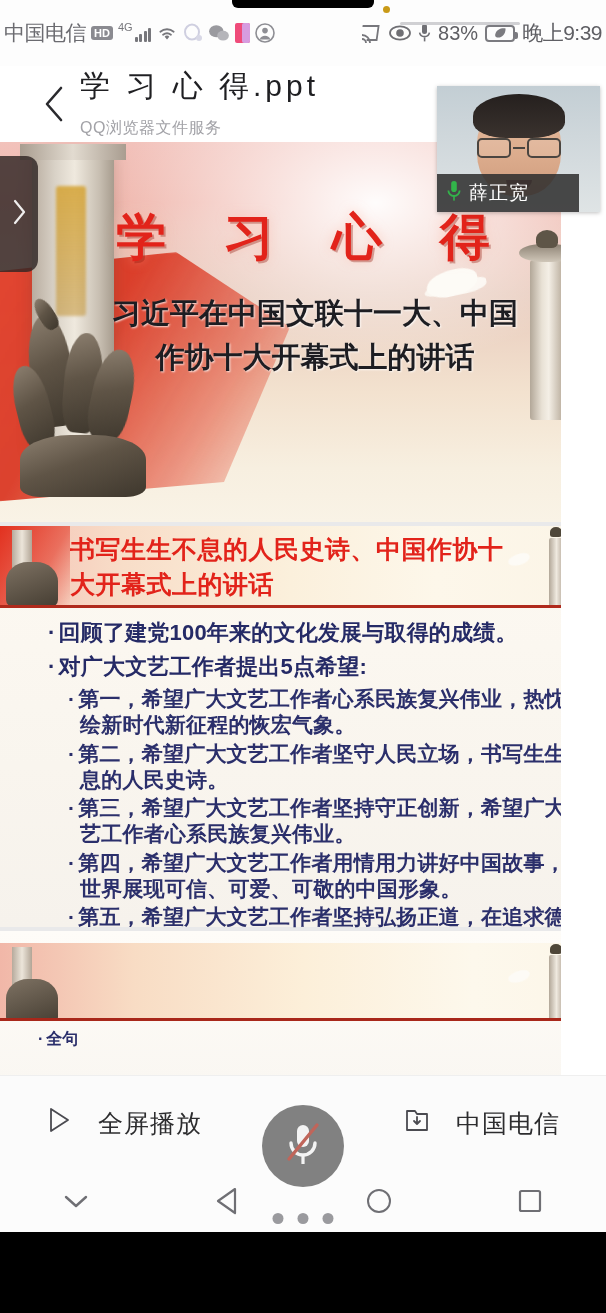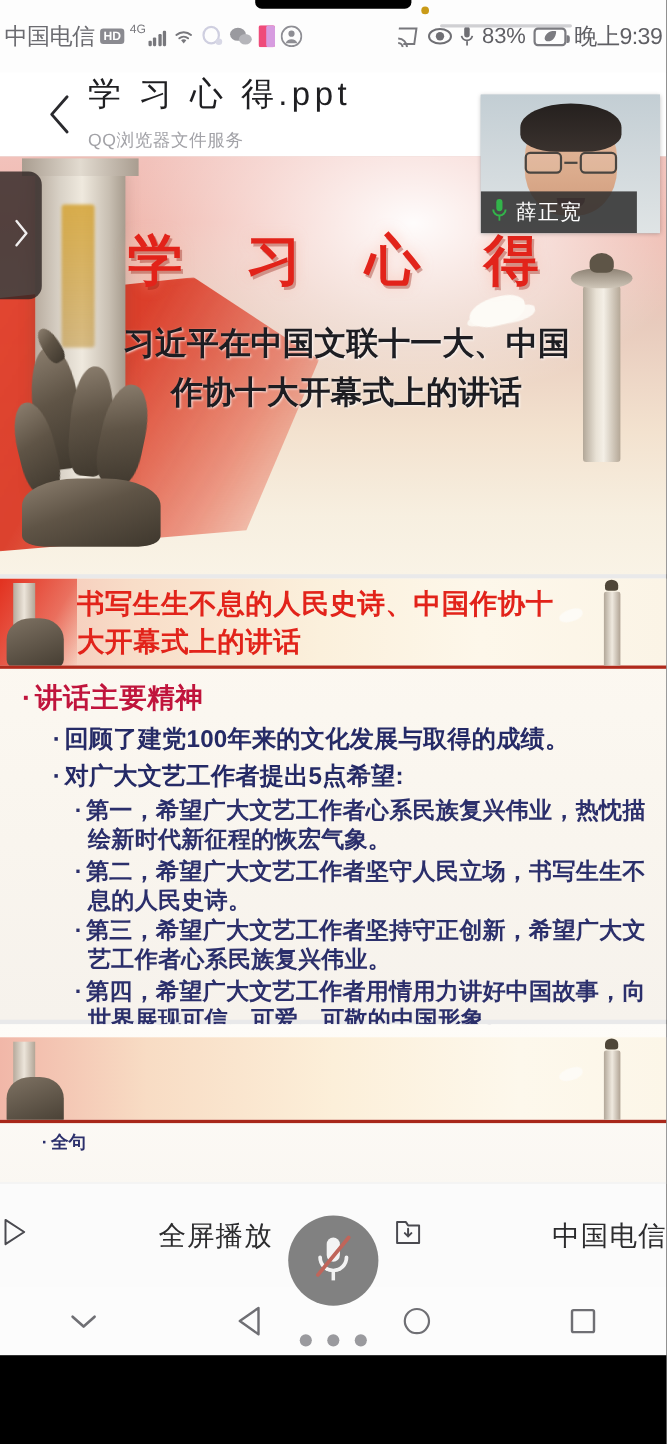--- a/index.html
+++ b/index.html
@@ -72,21 +72,21 @@
   }
   .titles { display: flex; flex-direction: column; justify-content: center; }
   .doc-title {
     font-size: 30px; color: #1f1f22; letter-spacing: 4px; line-height: 1.1;
     font-weight: 400; white-space: nowrap;
   }
   .doc-sub { font-size: 16px; color: #a2a2a7; margin-top: 16px; letter-spacing: 0.5px; }
 
   
   .doc-view {
-    position: absolute; top: 142px; left: 0; width: 606px; height: 933px;
+    position: absolute; top: 142px; left: 0; width: 561px; height: 933px;
     background: #e9e9ea; overflow: hidden;
   }
 
   
   .slide1 {
     position: absolute; top: 0; left: 0; width: 606px; height: 380px;
     background:
       radial-gradient(ellipse 420px 260px at 62% 16%, rgba(255,255,255,.96) 0%, rgba(255,255,255,0) 62%),
       linear-gradient(180deg, #f2c2bb 0%, #f0b8ae 16%, #e8cbbd 40%, #f3e2cf 66%, #f7efe0 86%, #f9f3e6 100%);
   }
@@ -273,21 +273,21 @@
   }
   .pip-name { color: #fff; font-size: 19px; letter-spacing: 1px; }
 
   
   .actionbar {
     position: absolute; top: 1075px; left: 0; width: 606px; height: 95px;
     background: #fbfbfb; display: flex; align-items: center;
     border-top: 1px solid #efefef;
   }
   .act {
-    flex: 1; display: flex; align-items: center; justify-content: space-between; gap: 26px;
+    flex: 1; display: flex; align-items: center; justify-content: center; gap: 26px;
     color: #2c2c2e; font-size: 25px; letter-spacing: 1px;
   }
   .act-spacer { width: 110px; flex: 0 0 110px; }
 
   .fab {
     position: absolute; top: 1105px; left: 50%; transform: translateX(-50%);
     width: 82px; height: 82px; border-radius: 50%;
     background: rgba(108,108,108,.86);
     display: flex; align-items: center; justify-content: center; z-index: 40;
   }
@@ -434,21 +434,20 @@
         <div class="bn-pillar"></div>
         <div class="bn-statue"></div>
         <div class="bn-dove"></div>
         <div class="bn-hb"></div>
         <div class="s2-banner-text">
           <div>书写生生不息的人民史诗、中国作协十</div>
           <div>大开幕式上的讲话</div>
         </div>
       </div>
       <div class="s2-body">
-        <div class="b1 dot">讲话主要精神</div>
         <div class="b2 dot">回顾了建党100年来的文化发展与取得的成绩。</div>
         <div class="b2 dot">对广大文艺工作者提出5点希望:</div>
         <div class="b3 dot">第一，希望广大文艺工作者心系民族复兴伟业，热忱描绘新时代新征程的恢宏气象。</div>
         <div class="b3 dot">第二，希望广大文艺工作者坚守人民立场，书写生生不息的人民史诗。</div>
         <div class="b3 dot">第三，希望广大文艺工作者坚持守正创新，希望广大文艺工作者心系民族复兴伟业。</div>
         <div class="b3 dot">第四，希望广大文艺工作者用情用力讲好中国故事，向世界展现可信、可爱、可敬的中国形象。</div>
         <div class="b3 dot">第五，希望广大文艺工作者坚持弘扬正道，在追求德艺双馨中成就人生价值中成就人生价值。</div>
       </div>
     </div>
 

